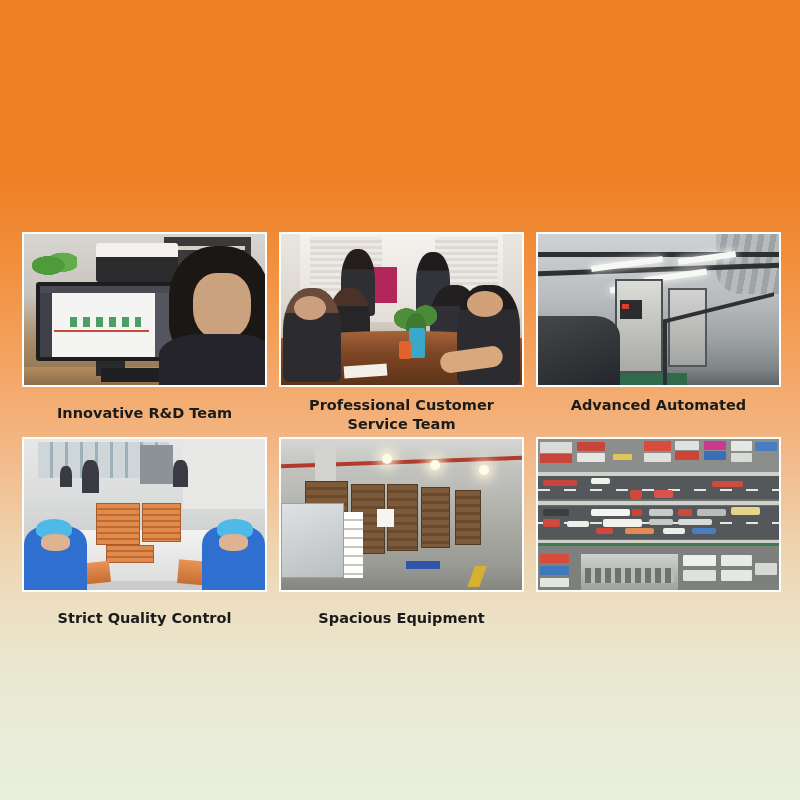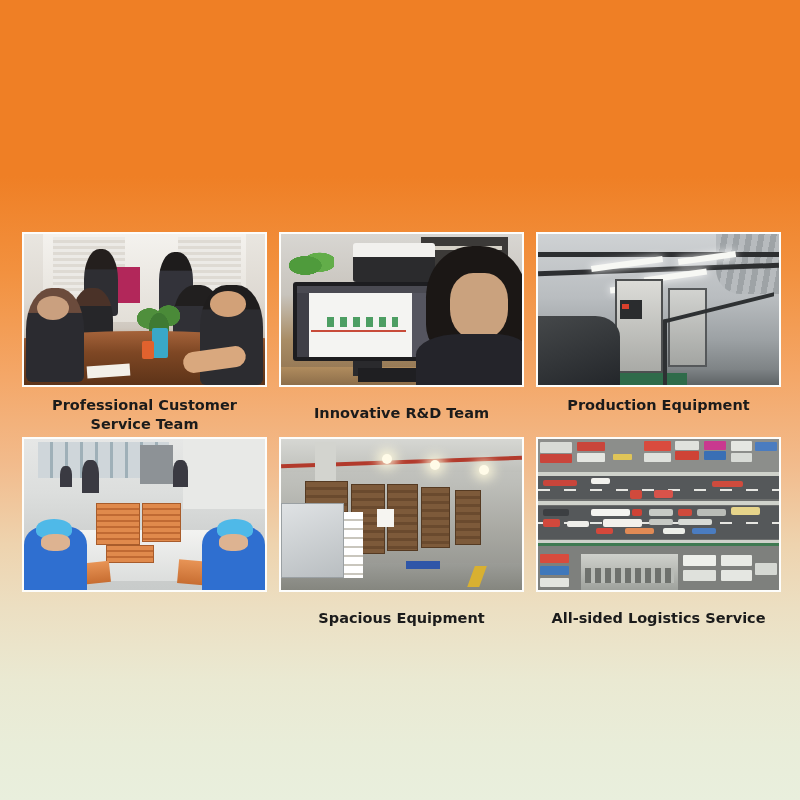--- a/index.html
+++ b/index.html
@@ -246,47 +246,20 @@
 </head>
 <body>
 
 <div class="page">
 
 
   <div class="grid">
 
     <div class="cell">
       <div class="tile">
-        <div class="scene s1">
-          <div class="wallpanel"></div>
-            <div class="blind"></div>
-            <div class="blind2"></div>
-          <div class="redbox"></div>
-          <div class="pL3"></div>
-            <div class="pR3"></div>
-          <div class="pL2"></div>
-            <div class="pR2"></div>
-          <div class="plant"></div>
-          <div class="table"></div>
-          <div class="pL1"></div>
-            <div class="pR1"></div>
-          <div class="arm1"></div>
-          <div class="vase"></div>
-            <div class="vase2"></div>
-          <div class="paper"></div>
-        </div>
-      </div>
-      <div class="caption">
-        <div>Professional Customer</div>
-        <div>Service Team</div>
-      </div>
-    </div>
-
-    <div class="cell">
-      <div class="tile">
         <div class="scene s2">
           <div class="shelf"></div>
             <div class="printer"></div>
             <div class="leaf"></div>
           <div class="desk"></div>
           <div class="mon">
             <div class="screen">
               <div class="mtop"></div>
                 <div class="mleft"></div>
                 <div class="mright"></div>
@@ -301,39 +274,66 @@
             <div class="body2"></div>
         </div>
       </div>
       <div class="caption single">
         <div>Innovative R&amp;D Team</div>
       </div>
     </div>
 
     <div class="cell">
       <div class="tile">
+        <div class="scene s1">
+          <div class="wallpanel"></div>
+            <div class="blind"></div>
+            <div class="blind2"></div>
+          <div class="redbox"></div>
+          <div class="pL3"></div>
+            <div class="pR3"></div>
+          <div class="pL2"></div>
+            <div class="pR2"></div>
+          <div class="plant"></div>
+          <div class="table"></div>
+          <div class="pL1"></div>
+            <div class="pR1"></div>
+          <div class="arm1"></div>
+          <div class="vase"></div>
+            <div class="vase2"></div>
+          <div class="paper"></div>
+        </div>
+      </div>
+      <div class="caption">
+        <div>Professional Customer</div>
+        <div>Service Team</div>
+      </div>
+    </div>
+
+    <div class="cell">
+      <div class="tile">
         <div class="scene s3">
           <div class="duct"></div>
           <div class="beam b1"></div>
             <div class="beam b2"></div>
           <div class="light l1"></div>
             <div class="light l2"></div>
           <div class="light l3"></div>
             <div class="light l4"></div>
           <div class="floor"></div>
           <div class="green"></div>
           <div class="mach2"></div>
             <div class="mach1"></div>
           <div class="panel"></div>
           <div class="mach3"></div>
           <div class="rail"></div>
         </div>
       </div>
       <div class="caption">
-        <div>Production Equipment</div>
+        <div>Advanced Automated</div>
       </div>
     </div>
 
     <div class="cell row2">
       <div class="tile">
         <div class="scene s4">
           <div class="win"></div>
             <div class="wallR"></div>
           <div class="mach"></div>
           <div class="bgp g1"></div>
@@ -345,20 +345,23 @@
             <div class="stack st3"></div>
           <div class="box1"></div>
             <div class="box2"></div>
           <div class="wkr w1"></div>
             <div class="wkr w2"></div>
           <div class="cap c1"></div>
             <div class="cap c2"></div>
           <div class="fc f1"></div>
             <div class="fc f2"></div>
         </div>
+      </div>
+      <div class="caption single">
+        <div>Strict Quality Control</div>
       </div>
     </div>
 
     <div class="cell row2">
       <div class="tile">
         <div class="scene s5">
           <div class="ceil"></div>
             <div class="pipe"></div>
           <div class="lamp p1"></div>
             <div class="lamp p2"></div>
@@ -437,19 +440,16 @@
           <div class="ctr" style="left:1%;bottom:18%;width:12%;height:6%;background:#d84b3d;"></div>
           <div class="ctr" style="left:1%;bottom:10%;width:12%;height:6%;background:#3f78bb;"></div>
           <div class="ctr" style="left:1%;bottom:2%;width:12%;height:6%;background:#e3e5e0;"></div>
           <div class="ctr" style="left:60%;bottom:16%;width:14%;height:7%;background:#eef0eb;"></div>
           <div class="ctr" style="left:76%;bottom:16%;width:13%;height:7%;background:#e8eae5;"></div>
           <div class="ctr" style="left:60%;bottom:6%;width:14%;height:7%;background:#dfe1dc;"></div>
           <div class="ctr" style="left:76%;bottom:6%;width:13%;height:7%;background:#e5e7e2;"></div>
           <div class="ctr" style="left:90%;bottom:10%;width:9%;height:8%;background:#d5d8d3;"></div>
         </div>
       </div>
-      <div class="caption single">
-        <div>All-sided Logistics Service</div>
-      </div>
     </div>
 
   </div>
 </div>
 
 </body></html>

